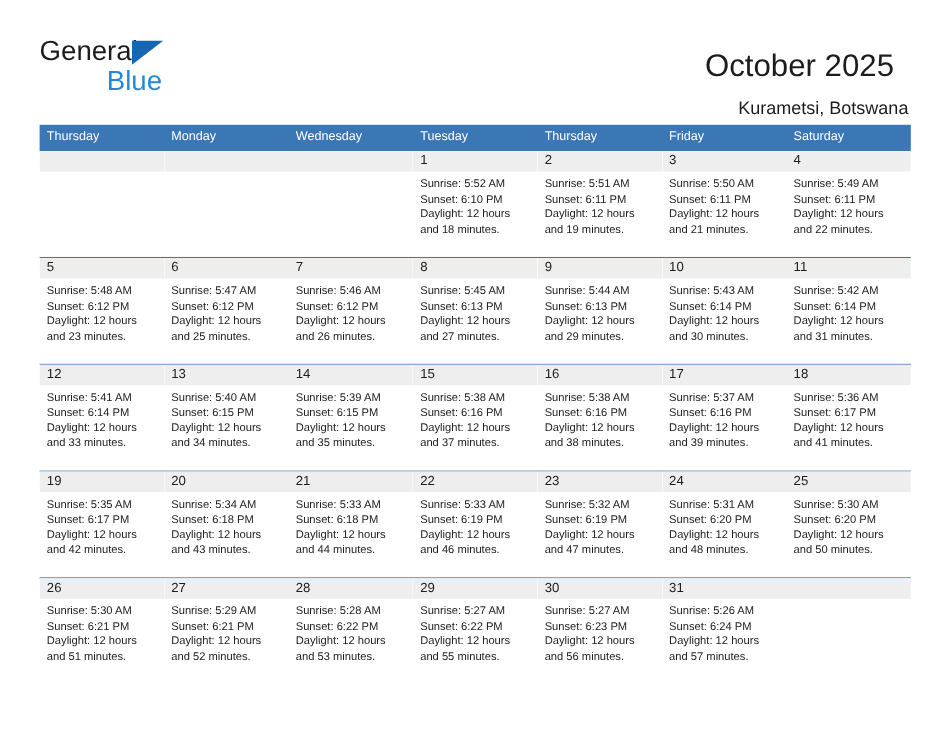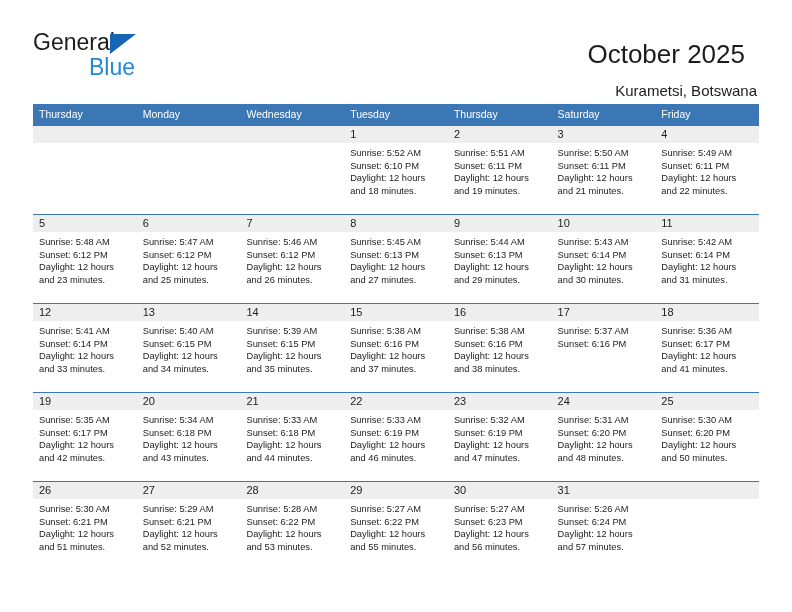--- a/index.html
+++ b/index.html
@@ -171,22 +171,22 @@
   </div>
 
   <div class="calendar">
 
     <div class="weekdays">
       <div class="weekday">Thursday</div>
       <div class="weekday">Monday</div>
       <div class="weekday">Wednesday</div>
       <div class="weekday">Tuesday</div>
       <div class="weekday">Thursday</div>
+      <div class="weekday">Friday</div>
       <div class="weekday">Saturday</div>
-      <div class="weekday">Friday</div>
     </div>
 
     <div class="week-row">
       <div class="day-cell empty">
         <span class="day-number"></span>
         <div class="day-info">
           <div></div>
           <div></div>
           <div class="daylight"></div>
         </div>
@@ -339,20 +339,21 @@
           <div>Sunrise: 5:38 AM</div>
           <div>Sunset: 6:16 PM</div>
           <div class="daylight">Daylight: 12 hours and 38 minutes.</div>
         </div>
       </div>
       <div class="day-cell">
         <span class="day-number">17</span>
         <div class="day-info">
           <div>Sunrise: 5:37 AM</div>
           <div>Sunset: 6:16 PM</div>
+          <div class="daylight">Daylight: 12 hours and 39 minutes.</div>
         </div>
       </div>
       <div class="day-cell">
         <span class="day-number">18</span>
         <div class="day-info">
           <div>Sunrise: 5:36 AM</div>
           <div>Sunset: 6:17 PM</div>
           <div class="daylight">Daylight: 12 hours and 41 minutes.</div>
         </div>
       </div>

